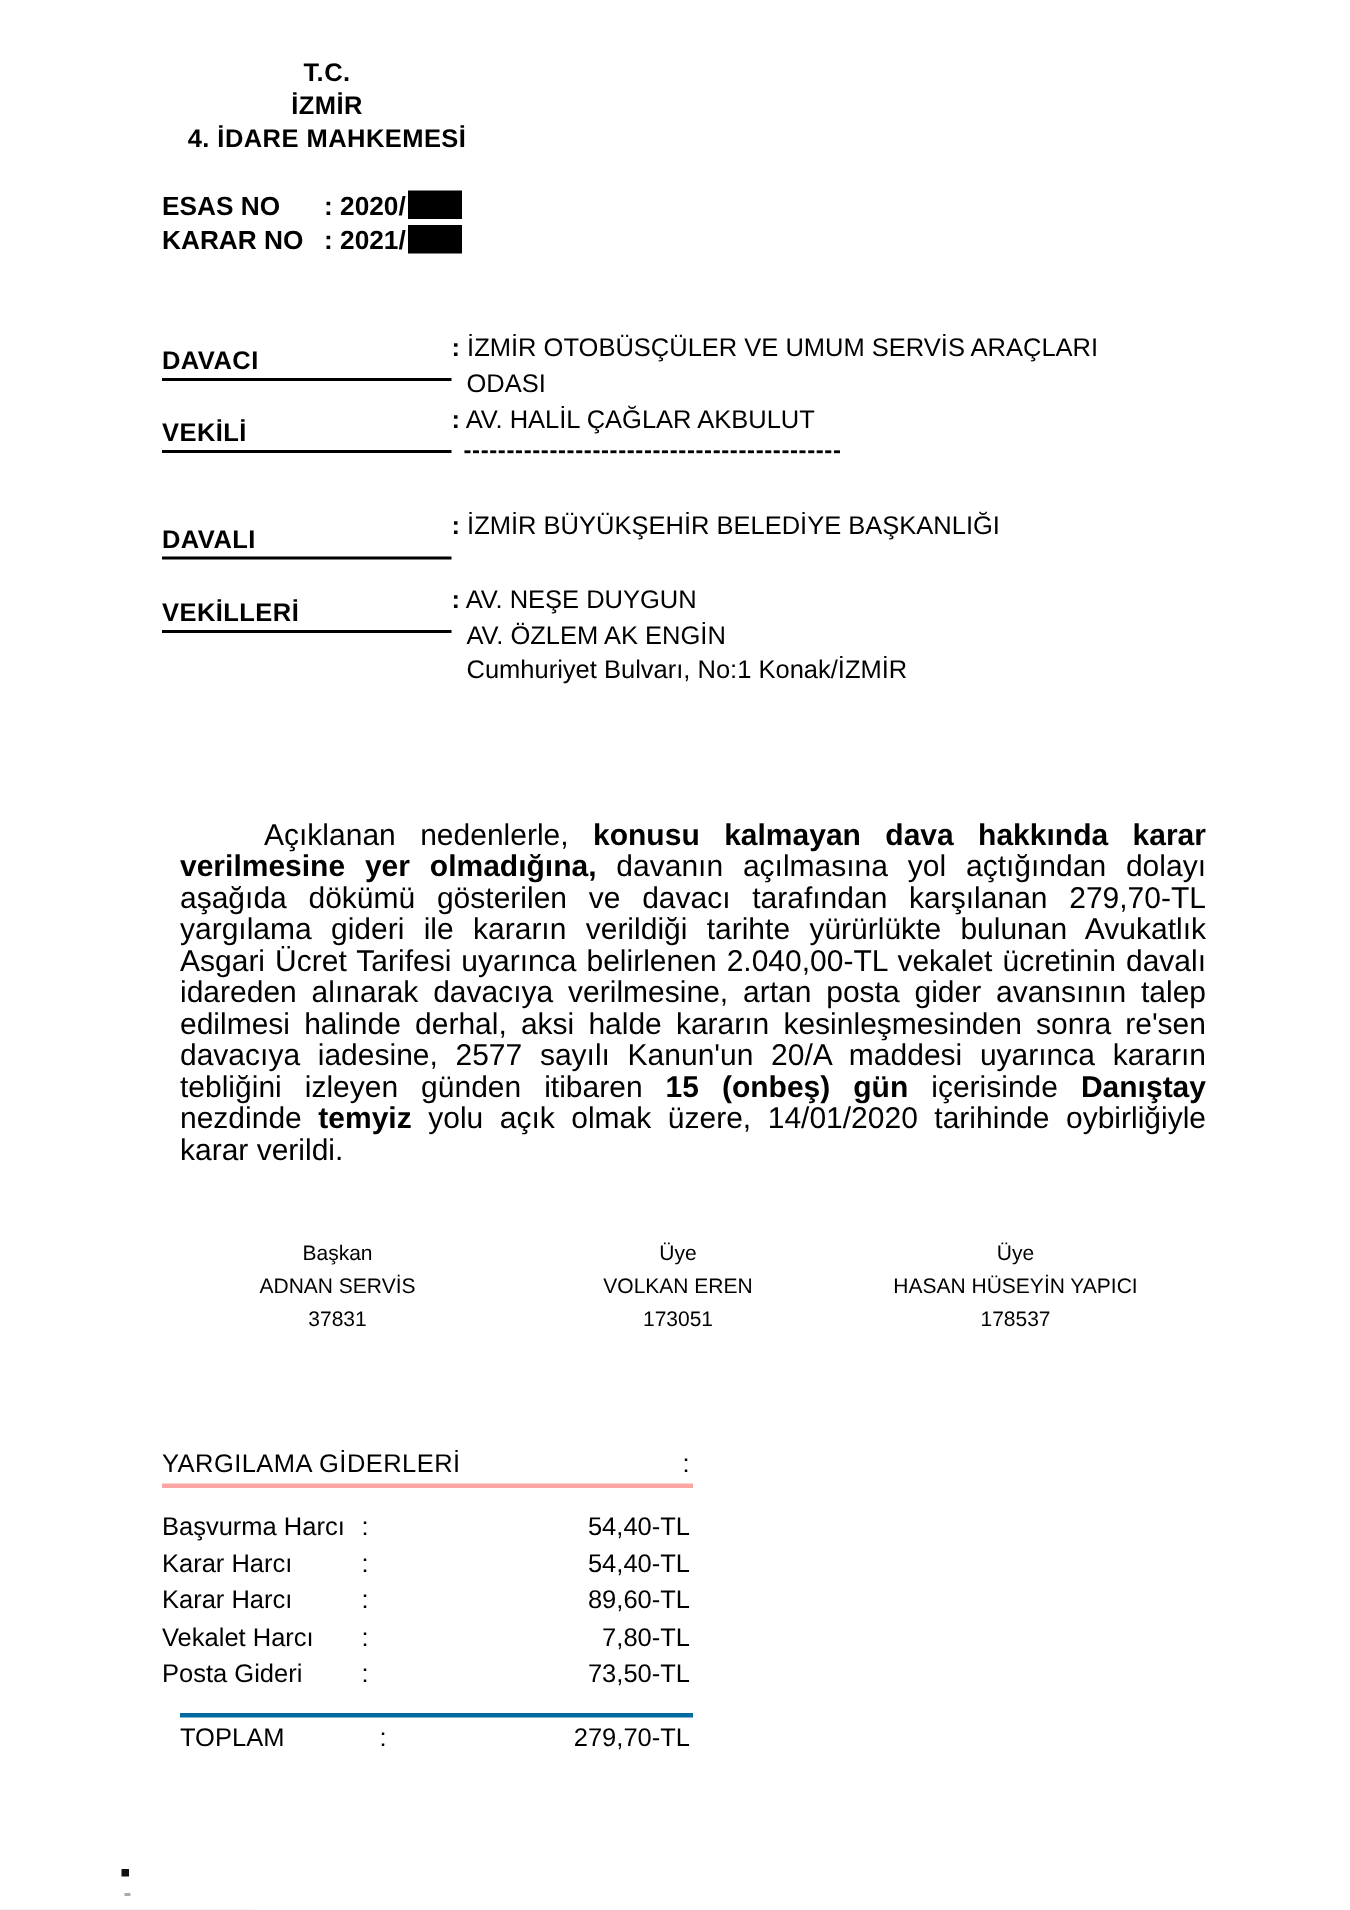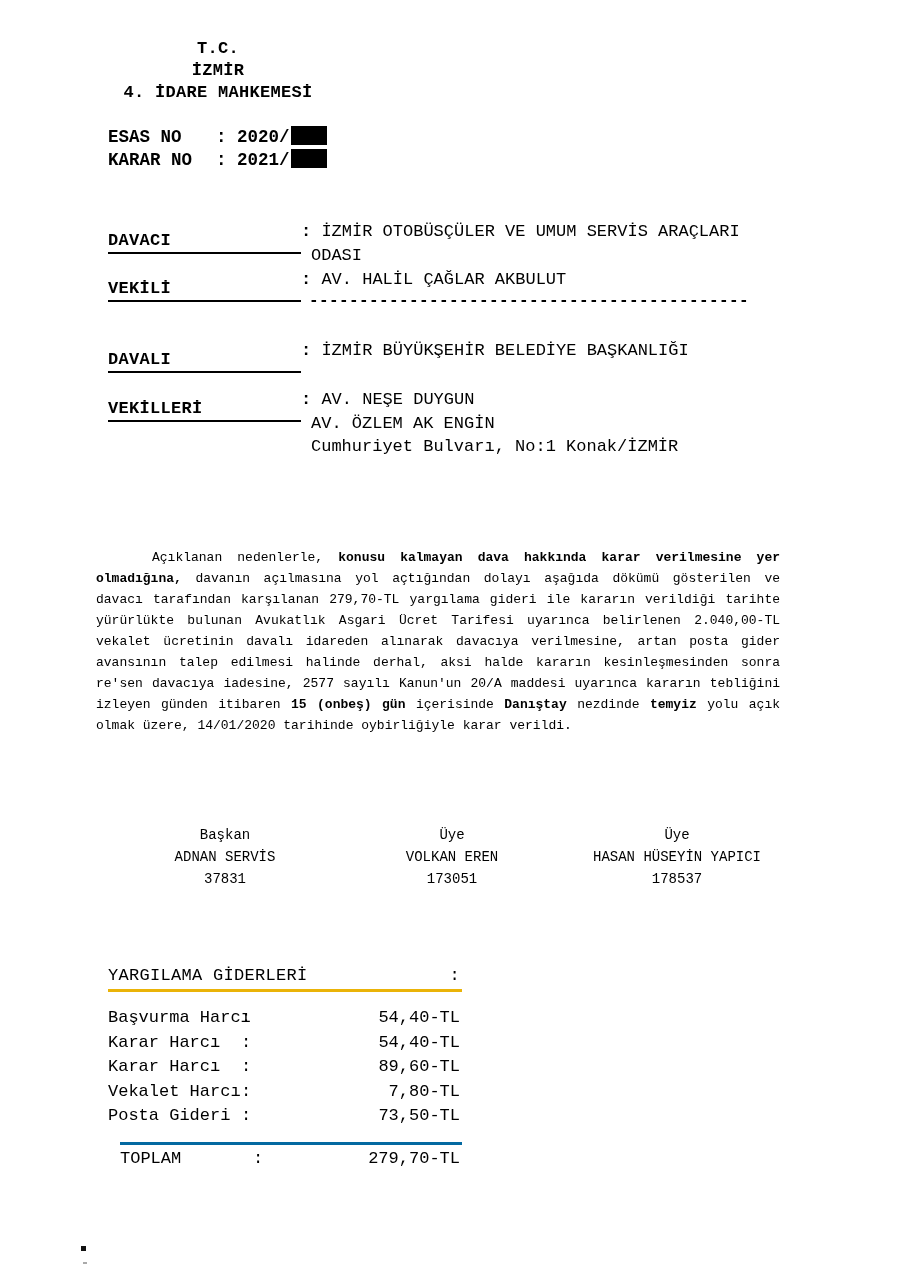--- a/index.html
+++ b/index.html
@@ -2,21 +2,21 @@
 <html><head>
 <meta charset="utf-8">
 <style>
   html, body { margin: 0; padding: 0; background: #e8e8e8; }
   .page {
     position: relative;
     width: 900px;
     height: 1273px;
     margin: 0 auto;
     background: #ffffff;
-    font-family: Liberation Mono, monospace;
+    font-family: Liberation Sans, sans-serif;
     color: #000000;
     overflow: hidden;
   }
 
   
   .court-header {
     position: absolute;
     top: 38px;
     left: 90px;
     width: 256px;
@@ -68,23 +68,23 @@
     font-weight: bold;
     font-size: 16px;
     letter-spacing: 0.4px;
     white-space: nowrap;
   }
 
   
   .decision-paragraph {
     position: absolute;
     top: 547px;
-    left: 96px;
+    left: 120px;
     width: 684px;
-    font-size: 13px;
+    font-size: 20px;
     line-height: 21px;
     text-align: justify;
     text-indent: 56px;
   }
 
   
   .signatures {
     position: absolute;
     top: 824px;
     left: 108px;
@@ -103,21 +103,21 @@
     position: absolute;
     top: 963px;
     left: 108px;
     width: 354px;
     font-size: 17px;
   }
   .ct-header {
     position: relative;
     height: 26px;
     line-height: 26px;
-    border-bottom: 3px solid #eab308;
+    border-bottom: 3px solid #fca5a5;
     letter-spacing: 0.3px;
   }
   .ct-header-colon { position: absolute; right: 2px; top: 0; }
   .ct-rows { padding-top: 14px; }
   .ct-row { position: relative; height: 24.5px; line-height: 24.5px; }
   .ct-colon { position: absolute; left: 133px; top: 0; }
   .ct-value { position: absolute; right: 2px; top: 0; }
   .ct-total {
     position: relative;
     margin-top: 13px;

